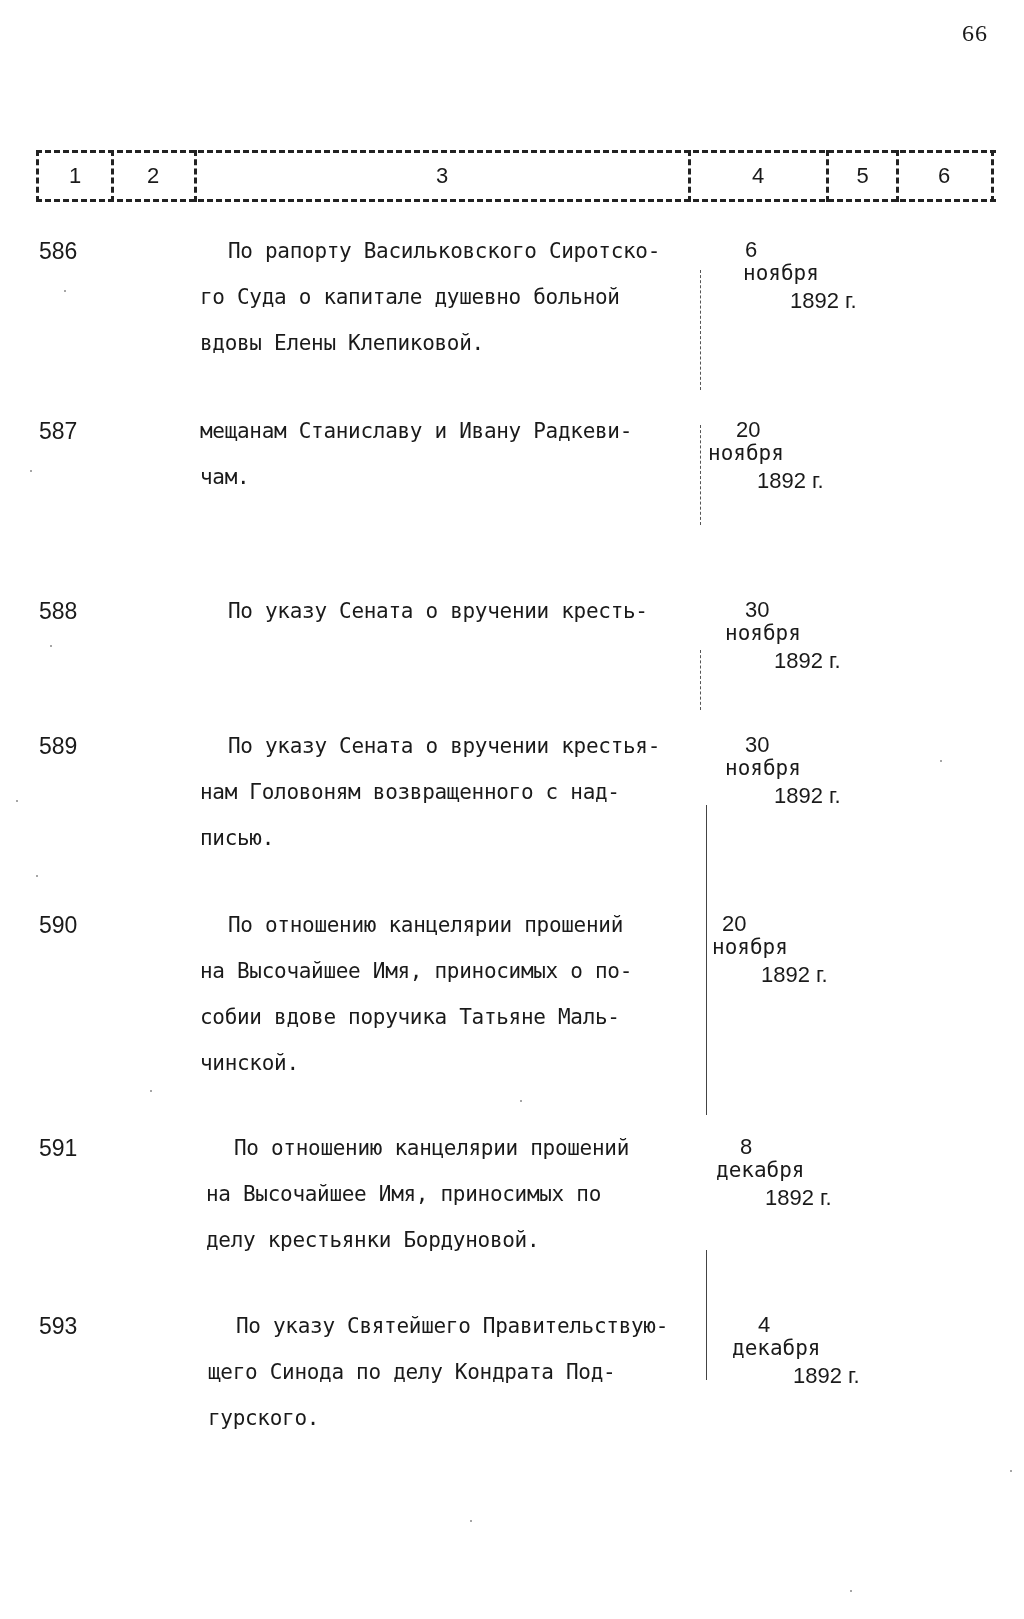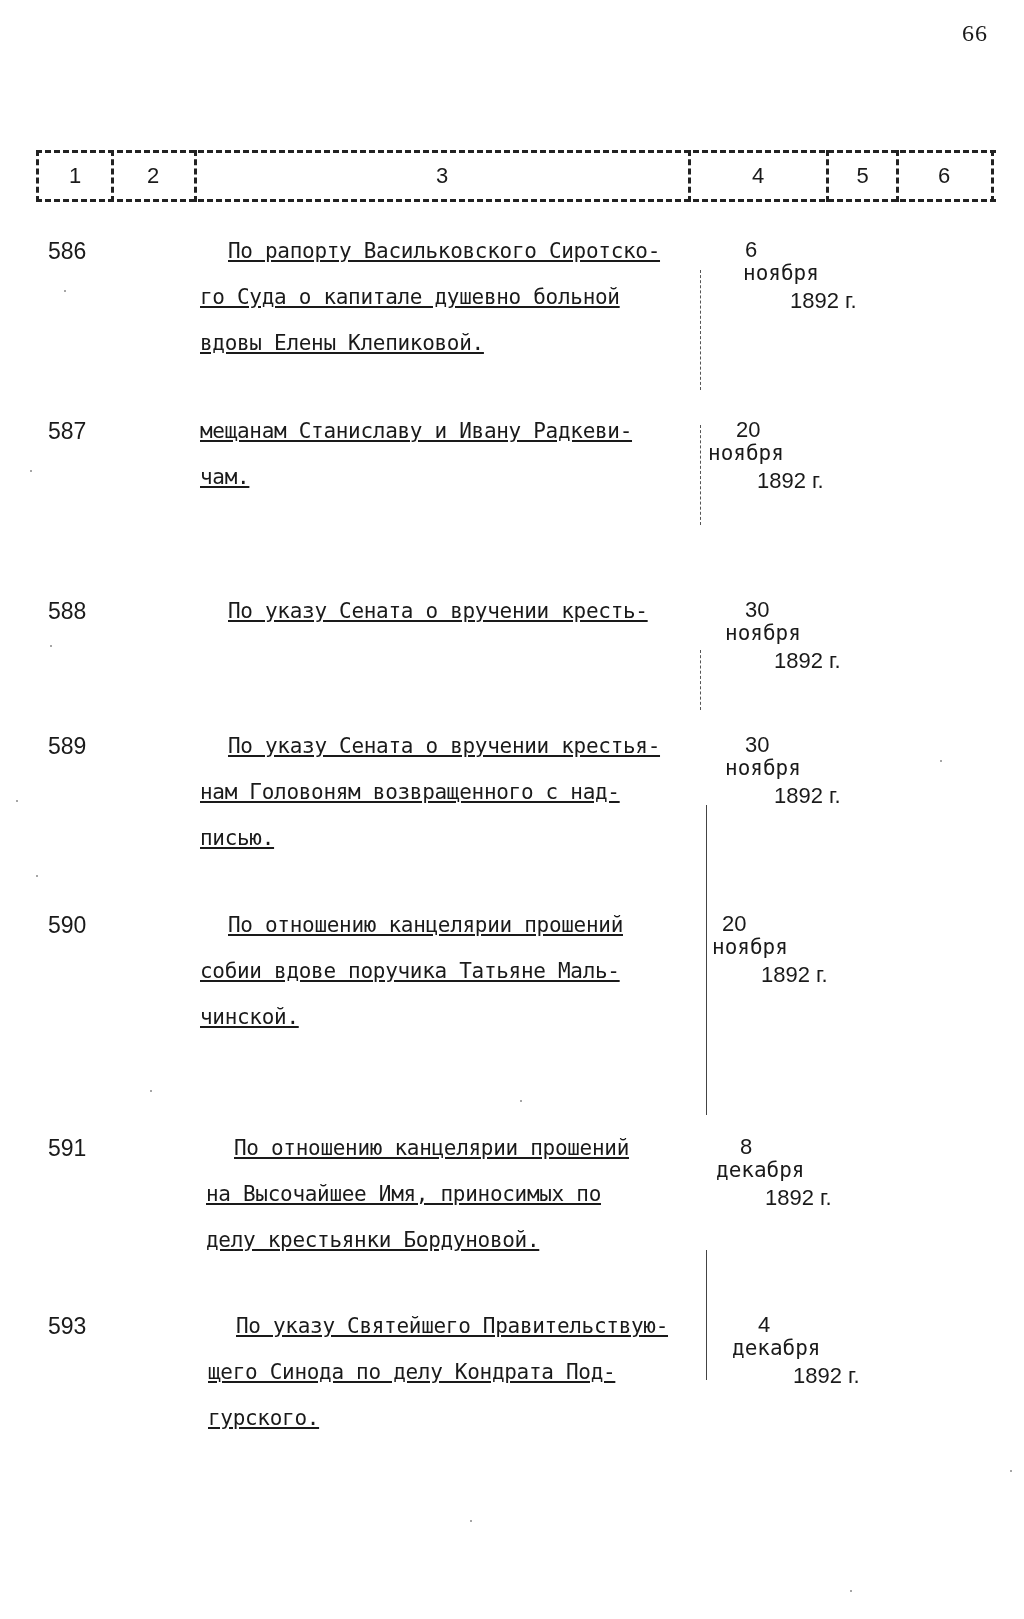--- a/index.html
+++ b/index.html
@@ -50,39 +50,38 @@
       border-left: 3px dashed #222;
     }
     
     .entry {
       position: absolute;
       left: 0;
       width: 1024px;
     }
     .entry-number {
       position: absolute;
-      left: 48px;
+      left: 39px;
       top: 0;
       font-size: 23px;
       font-family: "Liberation Sans", sans-serif;
     }
     .entry-text {
       position: absolute;
       left: 200px;
       width: 510px;
       top: 0;
       font-size: 21px;
       line-height: 46px;
       margin-top: -10px;
       letter-spacing: -0.3px;
     }
     .entry-text .line {
       display: block;
       white-space: nowrap;
-      text-decoration: underline;
     }
     .entry-text .line.first {
       padding-left: 28px;
     }
     .entry-date {
       position: absolute;
       left: 725px;
       width: 150px;
       top: 0;
       text-align: left;
@@ -200,20 +199,21 @@
       <span class="date-day">30</span>
       <span class="date-month">ноября</span>
       <span class="date-year">1892 г.</span>
     </div>
   </div>
 
   <div class="entry" style="top:912px;">
     <div class="entry-number">590</div>
     <div class="entry-text">
       <span class="line first">По отношению канцелярии прошений</span>
+      <span class="line">на Высочайшее Имя, приносимых о по-</span>
       <span class="line">собии вдове поручика Татьяне Маль-</span>
       <span class="line">чинской.</span>
     </div>
     <div class="entry-date" style="left:712px;">
       <span class="date-day" style="padding-left:10px;">20</span>
       <span class="date-month">ноября</span>
       <span class="date-year">1892 г.</span>
     </div>
   </div>
 

